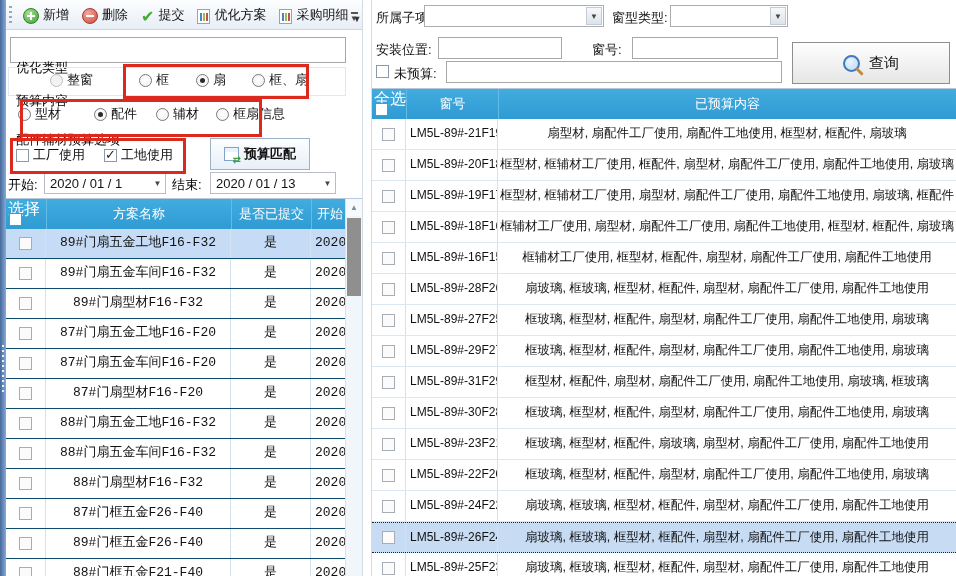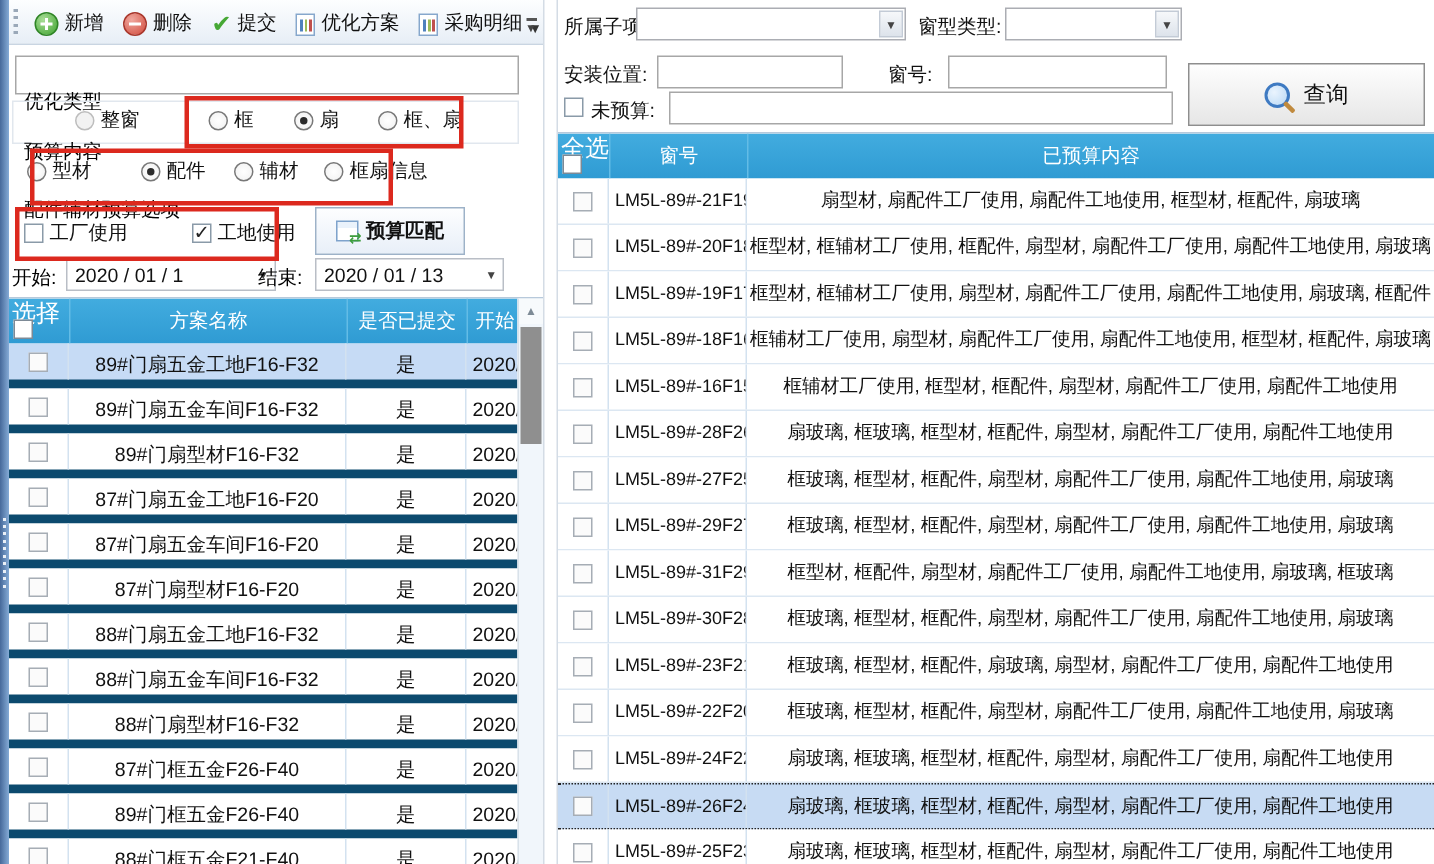--- a/index.html
+++ b/index.html
@@ -50,56 +50,56 @@
   .cbx{width:13px;height:13px;border:1px solid #8a9aa8;background:#fff;box-sizing:border-box;position:relative;flex:0 0 auto;}
   .opt.on .cbx::after{content:"✓";position:absolute;left:0px;top:-3px;font-size:13px;font-weight:bold;color:#222;}
 
   .og1{left:0;top:71px;width:356px;height:20px;}
   .og1 .opt:nth-of-type(1){left:44px;}.og1 .opt:nth-of-type(2){left:133px;}
   .og1 .opt:nth-of-type(3){left:190px;}.og1 .opt:nth-of-type(4){left:246px;}
   .og2{left:0;top:105px;width:356px;height:20px;}
   .og2 .opt:nth-of-type(1){left:12px;}.og2 .opt:nth-of-type(2){left:88px;}
   .og2 .opt:nth-of-type(3){left:150px;}.og2 .opt:nth-of-type(4){left:210px;}
   .og3{left:0;top:146px;width:356px;height:20px;}
-  .og3 .opt:nth-of-type(1){left:10px;}.og3 .opt:nth-of-type(2){left:98px;margin-left:24px;}
+  .og3 .opt:nth-of-type(1){left:10px;}.og3 .opt:nth-of-type(2){left:98px;}
 
   .rr{position:absolute;border:3px solid #dc291e;z-index:6;pointer-events:none;}
   #rr1{left:117px;top:64px;width:180px;height:29px;}
   #rr2{left:14px;top:99px;width:236px;height:32px;}
   #rr3{left:4px;top:138px;width:170px;height:30px;}
 
   #btn-match{left:204px;top:138px;width:98px;height:30px;border:1px solid #9db2c8;
     background:linear-gradient(#fdfeff,#e8eff8);display:flex;align-items:center;justify-content:center;gap:5px;font-weight:bold;}
   .ic-match{width:15px;height:14px;border:1px solid #7fa3cc;box-sizing:border-box;position:relative;
     background:linear-gradient(#eaf2fb 0 4px,#fff 4px),linear-gradient(90deg,#cfe0f2 0 1px,transparent 1px);}
   .ic-match::after{content:"⇄";position:absolute;right:-3px;bottom:-5px;color:#3e9e3e;font-weight:bold;font-size:10px;}
 
   .dtp{position:absolute;height:22px;border:1px solid #b9bec6;background:#fff;display:flex;align-items:center;box-sizing:border-box;}
   .dtp .dval{padding-left:5px;white-space:nowrap;}
   .dtp .darr{margin-left:auto;width:15px;text-align:center;font-size:8px;color:#444;}
   .dtp .darr::before{content:"▼";}
-  #dtp1{left:38px;top:172px;width:140px;}
+  #dtp1{left:38px;top:172px;width:122px;}
   #dtp2{left:204px;top:172px;width:126px;}
   #lbl-start{left:2px;top:176px;}
   #lbl-end{left:166px;top:176px;}
 
   
   #ltable{left:0;top:198px;width:356px;height:378px;overflow:hidden;border-top:1px solid #b7c9db;}
   .thead{position:absolute;left:0;top:0;height:30px;background:linear-gradient(#42acdf,#2f9bd3);color:#fff;}
   #lthead{width:339px;}
   .hc{position:absolute;top:0;height:30px;box-sizing:border-box;border-left:1px solid #63bce6;overflow:hidden;white-space:nowrap;}
   .hc:first-child{border-left:none;}
   #lh0{left:0;width:40px;}
   #lh1{left:40px;width:185px;text-align:center;line-height:29px;}
   #lh2{left:225px;width:80px;text-align:center;line-height:29px;}
   #lh3{left:305px;width:34px;padding-left:5px;line-height:29px;}
   .hsel-txt{position:absolute;left:2px;top:0px;font-size:16px;}
   .hsel-box{position:absolute;left:3px;top:14px;width:13px;height:13px;background:#fff;border:1px solid #7d8a96;box-sizing:border-box;}
   #lbody{position:absolute;left:0;top:30px;width:339px;}
-  .lrow{display:flex;height:30px;box-sizing:border-box;background:#fff;border-bottom:6px solid #0c4a6e;}
+  .lrow{display:flex;height:30px;box-sizing:border-box;background:#fff;border-bottom:1px solid #0c4a6e;font-family:Liberation Mono, monospace;}
   .lrow.selected{background:#c6dbf5;}
   .lc0{width:40px;display:flex;align-items:center;justify-content:center;border-right:1px solid #d3e2f0;box-sizing:border-box;}
   .lc1{width:185px;text-align:center;line-height:28px;border-right:1px solid #d3e2f0;box-sizing:border-box;overflow:hidden;white-space:nowrap;}
   .lc2{width:80px;text-align:center;line-height:28px;border-right:1px solid #d3e2f0;box-sizing:border-box;}
   .lc3{width:34px;padding-left:4px;line-height:28px;overflow:hidden;white-space:nowrap;box-sizing:border-box;}
   .rowcbx{width:13px;height:13px;border:1px solid #a6adb5;background:#fbfbfb;box-sizing:border-box;}
   #lscroll{position:absolute;right:0;top:0;width:17px;height:378px;background:#f1f6fb;border-left:1px solid #d9e2ea;box-sizing:border-box;}
   #lscroll .up{position:absolute;left:0;top:0;width:16px;height:17px;color:#7e8b96;font-size:8px;line-height:17px;text-align:center;background:#f7fafc;}
   #lscroll .up::before{content:"▲";}
   #lscroll .thumb{position:absolute;left:1px;top:19px;width:14px;height:78px;background:#8f8f8f;}

